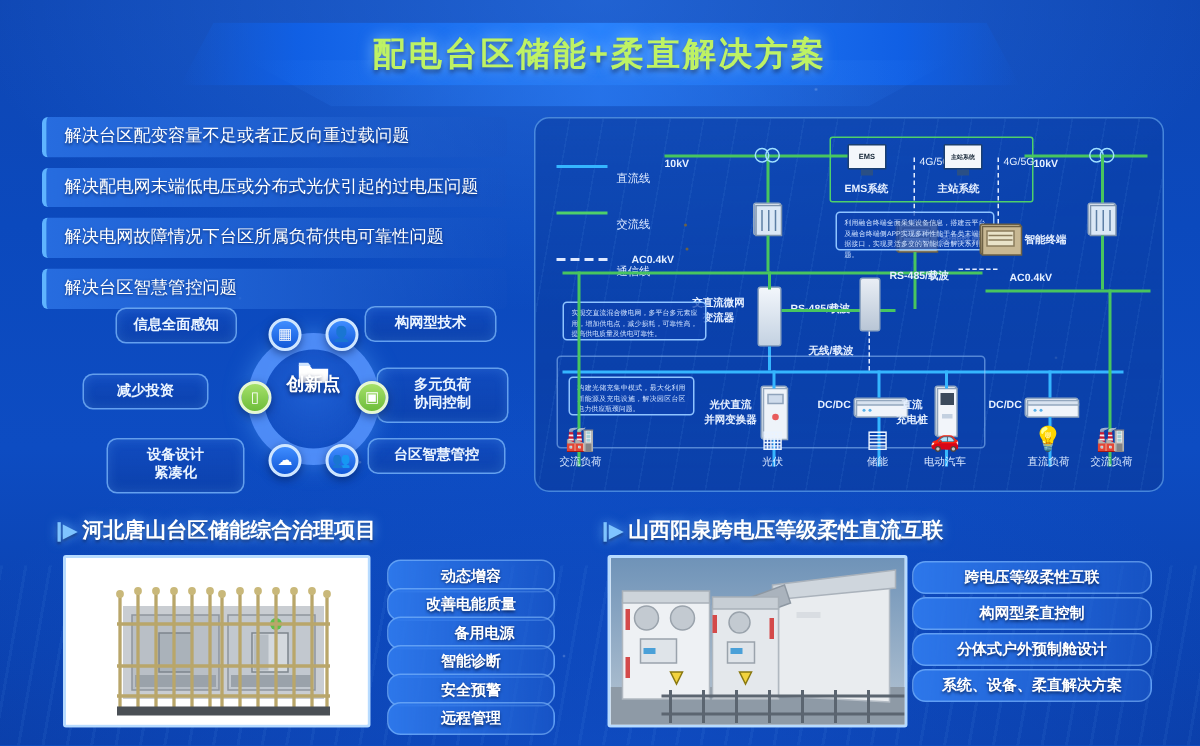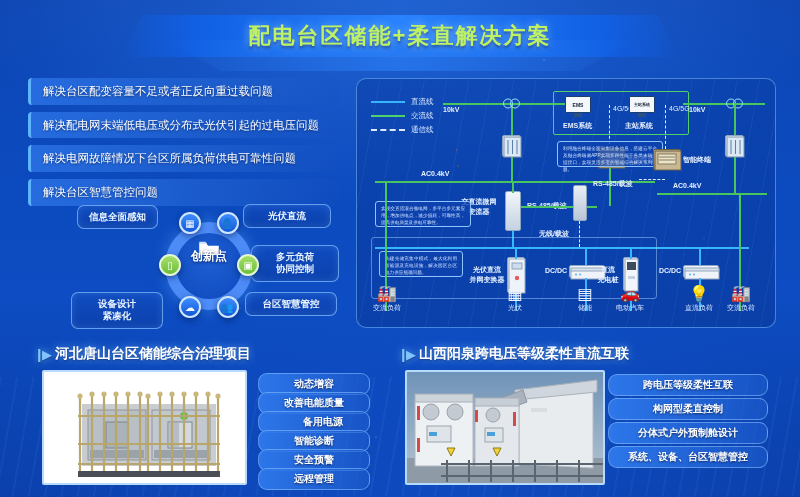--- a/index.html
+++ b/index.html
@@ -140,21 +140,21 @@
     background:
       repeating-linear-gradient(100deg, rgba(120,190,255,.07) 0 1px, rgba(0,0,0,0) 1px 22px);
     pointer-events:none;
   }
   .legend{ position:absolute; left:14px; top:18px; }
   .legend-row{ display:flex; align-items:center; margin-bottom:4px; }
   .legend-line{ width:34px; height:0; margin-right:6px; }
   .legend-line.dc{ border-top:2px solid #35b6ff; }
   .legend-line.ac{ border-top:2px solid #4fd06a; }
   .legend-line.com{ border-top:2px dashed #dfe9ff; }
-  .legend-lbl{ color:#dce9ff; font-size:7.5px; }
+  .legend-lbl{ color:#dce9ff; font-size:7.5px;margin-top:17px; }
 
   .wire{ position:absolute; }
   .w-ac{ background:#48c55f; }
   .w-dc{ background:#35b6ff; }
 
   .dlabel{ position:absolute; color:#e6f0ff; font-size:7px; white-space:nowrap; }
   .dlabel.b{ font-weight:bold; }
 
   .dev{
     position:absolute;
@@ -230,23 +230,24 @@
 
 <div class="bullets">
   <div class="bullet">解决台区配变容量不足或者正反向重过载问题</div>
   <div class="bullet">解决配电网末端低电压或分布式光伏引起的过电压问题</div>
   <div class="bullet">解决电网故障情况下台区所属负荷供电可靠性问题</div>
   <div class="bullet">解决台区智慧管控问题</div>
 </div>
 
 <div class="hex-area">
   <div class="tag t1">信息全面感知</div>
+  <div class="tag t2">减少投资</div>
   <div class="tag t3" style="white-space:pre-line">设备设计
 紧凑化</div>
-  <div class="tag t4">光伏直流</div>
+  <div class="tag t4">构网型技术</div>
   <div class="tag t5" style="white-space:pre-line">多元负荷
 协同控制</div>
   <div class="tag t6">台区智慧管控</div>
 
   <div class="hex-core">
     <div class="hex-ring"></div>
     <svg class="hex-folder" viewBox="0 0 24 18">
       <path d="M1 4 L9 4 L11 6.5 L23 6.5 L23 17 L1 17 Z" fill="#ffffff"></path>
       <path d="M1 2 L8 2 L10 4.5 L1 4.5 Z" fill="#cfe4ff"></path>
     </svg>
@@ -574,14 +575,14 @@
         <line x1="34" y1="92" x2="196" y2="92"></line>
         <line x1="34" y1="104" x2="196" y2="104"></line>
       </g>
     </svg>
   </div>
 </div>
 <div>
   <div class="pill wide" style="left:608px; top:374px;">跨电压等级柔性互联</div>
   <div class="pill wide" style="left:608px; top:398px;">构网型柔直控制</div>
   <div class="pill wide" style="left:608px; top:422px;">分体式户外预制舱设计</div>
-  <div class="pill wide" style="left:608px; top:446px;">系统、设备、台区智慧管控</div>
+  <div class="pill wide" style="left:608px; top:446px;">系统、设备、柔直解决方案</div>
 </div>
 
 </body></html>

